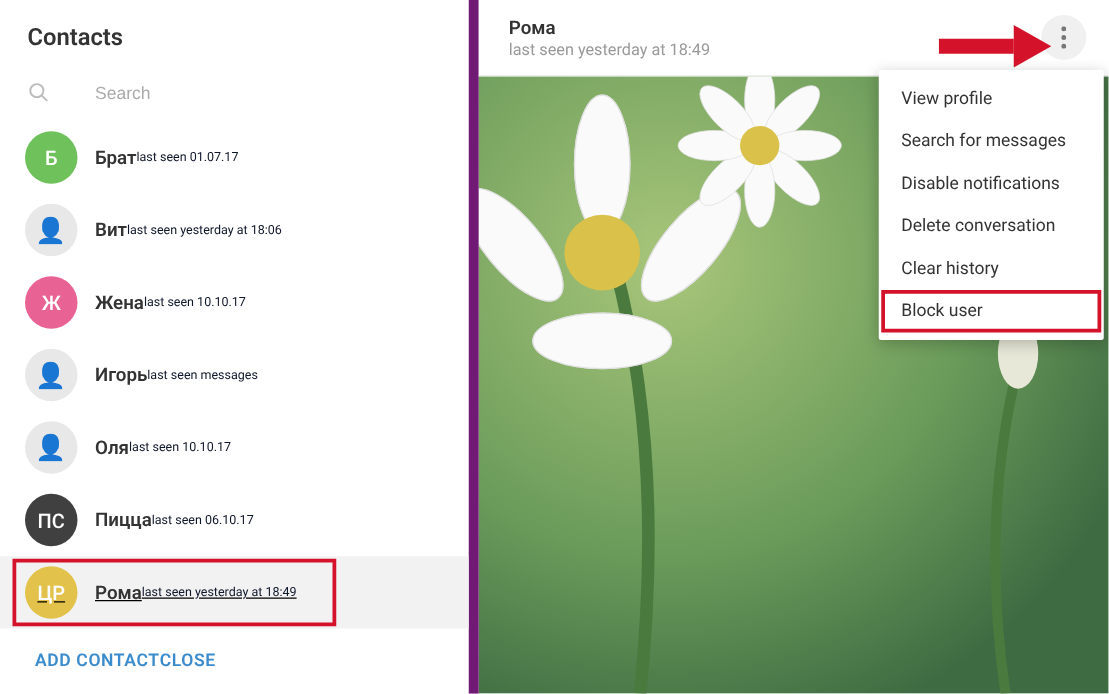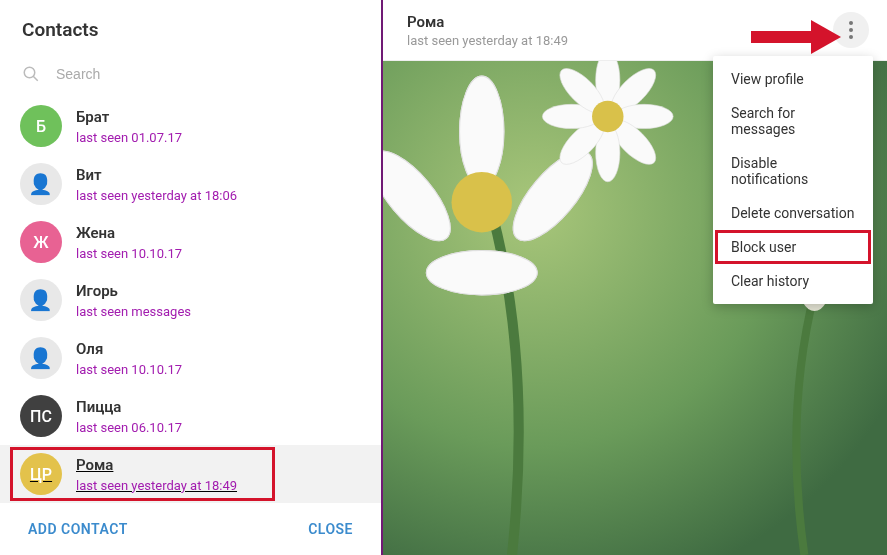--- a/index.html
+++ b/index.html
@@ -9,34 +9,35 @@
       height: 555px;
       display: flex;
       overflow: hidden;
       background: #fff;
     }
     .left-panel {
       width: 383px;
       height: 100%;
       display: flex;
       flex-direction: column;
-      border-right: 2px solid #701a75;
+      border-right: 8px solid #701a75;
       position: relative;
     }
     .contacts-title {
       font-size: 19px;
       font-weight: 600;
       color: #333;
       padding: 18px 0 16px 22px;
     }
     .search-row {
       display: flex;
       align-items: center;
       padding: 8px 22px 14px 22px;
       color: #aaa;
+      gap: 20px;
     }
     .search-row svg { width: 18px; height: 18px; margin-right: 16px; flex-shrink: 0; }
     .search-input {
       border: none;
       outline: none;
       font-size: 14px;
       color: #555;
       flex: 1;
       background: transparent;
     }
@@ -67,26 +68,26 @@
       margin-right: 14px;
       flex-shrink: 0;
       background: #ccc;
     }
     .avatar.letter { font-weight: 500; }
     .avatar.green { background: #6fc15b; }
     .avatar.pink { background: #e86293; }
     .avatar.orange { background: #404040; }
     .avatar.yellow { background: #e3c24b; }
     .avatar.photo { background: #e8e8e8; font-size: 20px; color: #888; }
-    .contact-text { display: flex; flex-direction: column; }
+    .contact-text { display: flex; flex-direction: row; }
     .contact-name { font-size: 15px; font-weight: 600; color: #333; line-height: 1.2; }
-    .contact-status { font-size: 13px; color: #a21caf; margin-top: 4px; }
+    .contact-status { font-size: 10px; color: #0f172a; margin-top: 4px; }
     .bottom-bar {
       display: flex;
-      justify-content: space-between;
+      justify-content: flex-start;
       padding: 18px 28px;
     }
     .bottom-btn {
       font-size: 14px;
       font-weight: 600;
       color: #3b8bcd;
       cursor: pointer;
       letter-spacing: 0.5px;
     }
     .right-panel {
@@ -117,22 +118,22 @@
     .more-btn svg { width: 4px; height: 18px; fill: #777; }
     .chat-bg {
       flex: 1;
       position: relative;
       overflow: hidden;
     }
     .chat-bg svg { width: 100%; height: 100%; display: block; }
     .context-menu {
       position: absolute;
       top: 56px;
-      right: 14px;
-      width: 160px;
+      right: 4px;
+      width: 180px;
       background: #fff;
       box-shadow: 0 3px 12px rgba(0,0,0,0.22);
       border-radius: 2px;
       z-index: 10;
       padding: 6px 0;
     }
     .menu-item {
       padding: 9px 18px;
       font-size: 14px;
       color: #333;
@@ -287,22 +288,22 @@
 
       <ellipse cx="430" cy="220" rx="16" ry="28" fill="#e8e8d8"></ellipse>
     </svg>
   </div>
 
   <div class="context-menu" id="context-menu">
       <div class="menu-item">View profile</div>
       <div class="menu-item">Search for messages</div>
       <div class="menu-item">Disable notifications</div>
       <div class="menu-item">Delete conversation</div>
+      <div class="menu-item">Clear history</div>
       <div class="menu-item highlighted">Block user</div>
-      <div class="menu-item">Clear history</div>
     </div>
 
   <div class="arrow">
     <svg width="90" height="34" viewBox="0 0 90 34">
       <rect x="0" y="11" width="60" height="12" fill="#d4132b"></rect>
       <polygon points="60,0 90,17 60,34" fill="#d4132b"></polygon>
     </svg>
   </div>
 </div>
 

